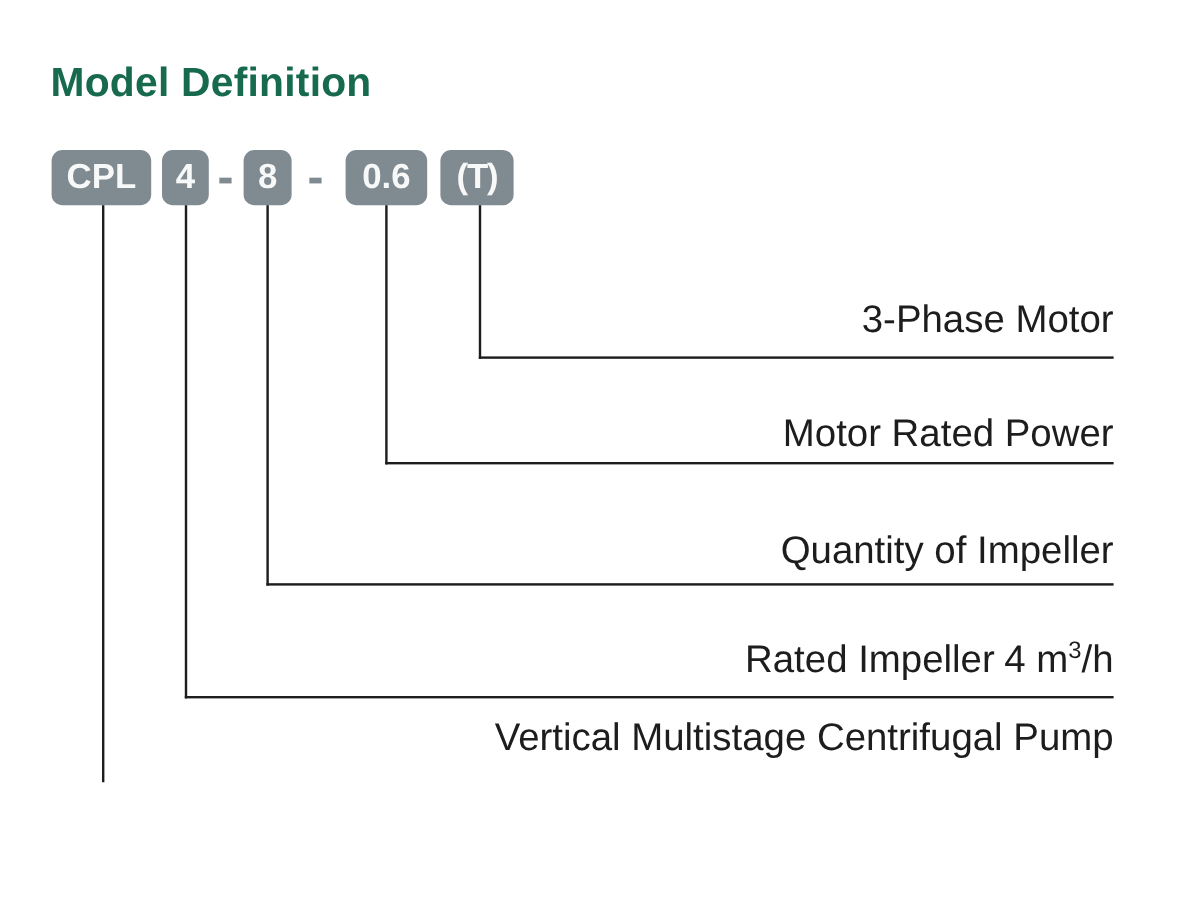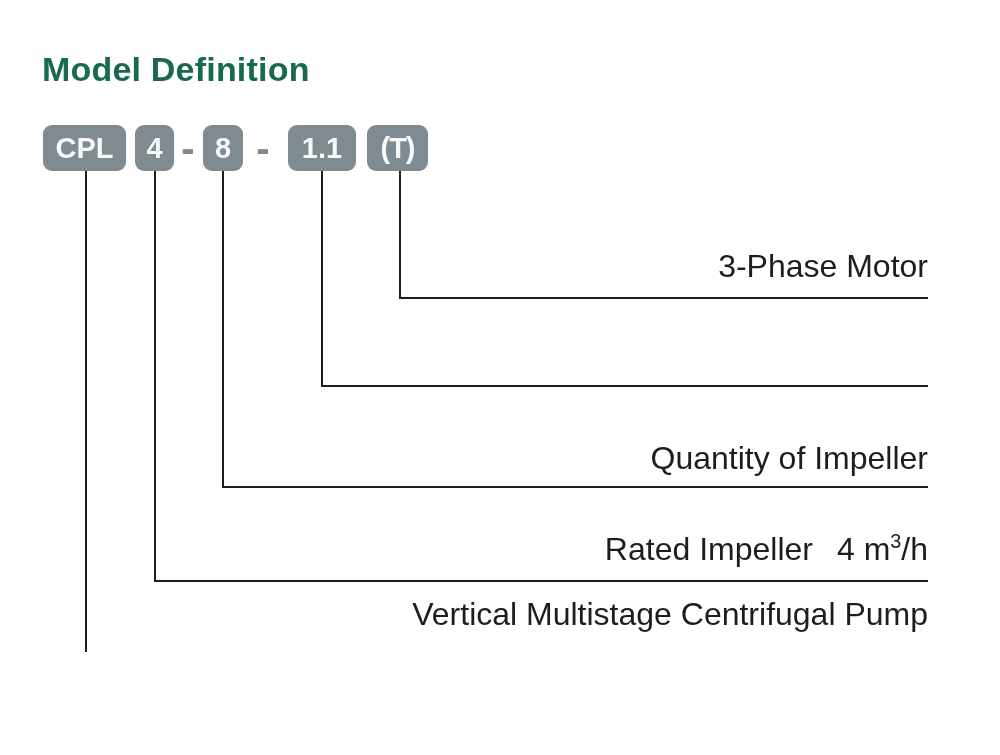--- a/index.html
+++ b/index.html
@@ -81,21 +81,21 @@
     font-size: 32px;
     line-height: 1.15;
     text-align: right;
     white-space: nowrap;
   }
   .callout-tphase   { top: 248px; }
   .callout-power    { top: 343px; }
   .callout-impeller { top: 440px; }
   .callout-capacity { top: 531px; }
   .callout-pump     { top: 596px; line-height: 36px; }
-  .capacity-value { margin-left: 24px; }
+  .capacity-value { margin-left: 8px; }
   .sup {
     font-size: 62%;
     vertical-align: super;
     line-height: 0;
   }
 </style>
 </head>
 <body>
 
 <div class="stage">
@@ -105,37 +105,38 @@
   <div class="code-box box-cpl" style="background: rgb(128, 138, 145);">CPL</div>
 
   <div class="code-box box-4" style="background: rgb(128, 138, 145);">4</div>
 
   <div class="dash dash-1" style="color: rgb(128, 138, 145);">-</div>
 
   <div class="code-box box-8" style="background: rgb(128, 138, 145);">8</div>
 
   <div class="dash dash-2" style="color: rgb(128, 138, 145);">-</div>
 
-  <div class="code-box box-15" style="background: rgb(128, 138, 145);">1.1</div>
+  <div class="code-box box-15" style="background: rgb(128, 138, 145);">0.6</div>
 
   <div class="code-box box-t" style="background: rgb(128, 138, 145);">(T)</div>
 
   <div class="vline v-t" style="background: rgb(29, 29, 29);"></div>
   <div class="hline h-t" style="background: rgb(29, 29, 29);"></div>
   <div class="vline v-15" style="background: rgb(29, 29, 29);"></div>
   <div class="hline h-15" style="background: rgb(29, 29, 29);"></div>
   <div class="vline v-8" style="background: rgb(29, 29, 29);"></div>
   <div class="hline h-8" style="background: rgb(29, 29, 29);"></div>
   <div class="vline v-4" style="background: rgb(29, 29, 29);"></div>
   <div class="hline h-4" style="background: rgb(29, 29, 29);"></div>
   <div class="vline v-cpl" style="background: rgb(29, 29, 29);"></div>
   <div class="hline h-cpl" style="background: rgb(29, 29, 29);"></div>
 
   <div class="callout callout-tphase">3-Phase Motor</div>
 
+  <div class="callout callout-power">Motor Rated Power</div>
 
   <div class="callout callout-impeller">Quantity of Impeller</div>
 
   <div class="callout callout-capacity">
     <span>Rated Impeller</span><span class="capacity-value">4 m</span><span class="sup">3</span><span>/h</span>
   </div>
 
   <div class="callout callout-pump">
     <div>Vertical Multistage Centrifugal Pump</div>
   </div>

